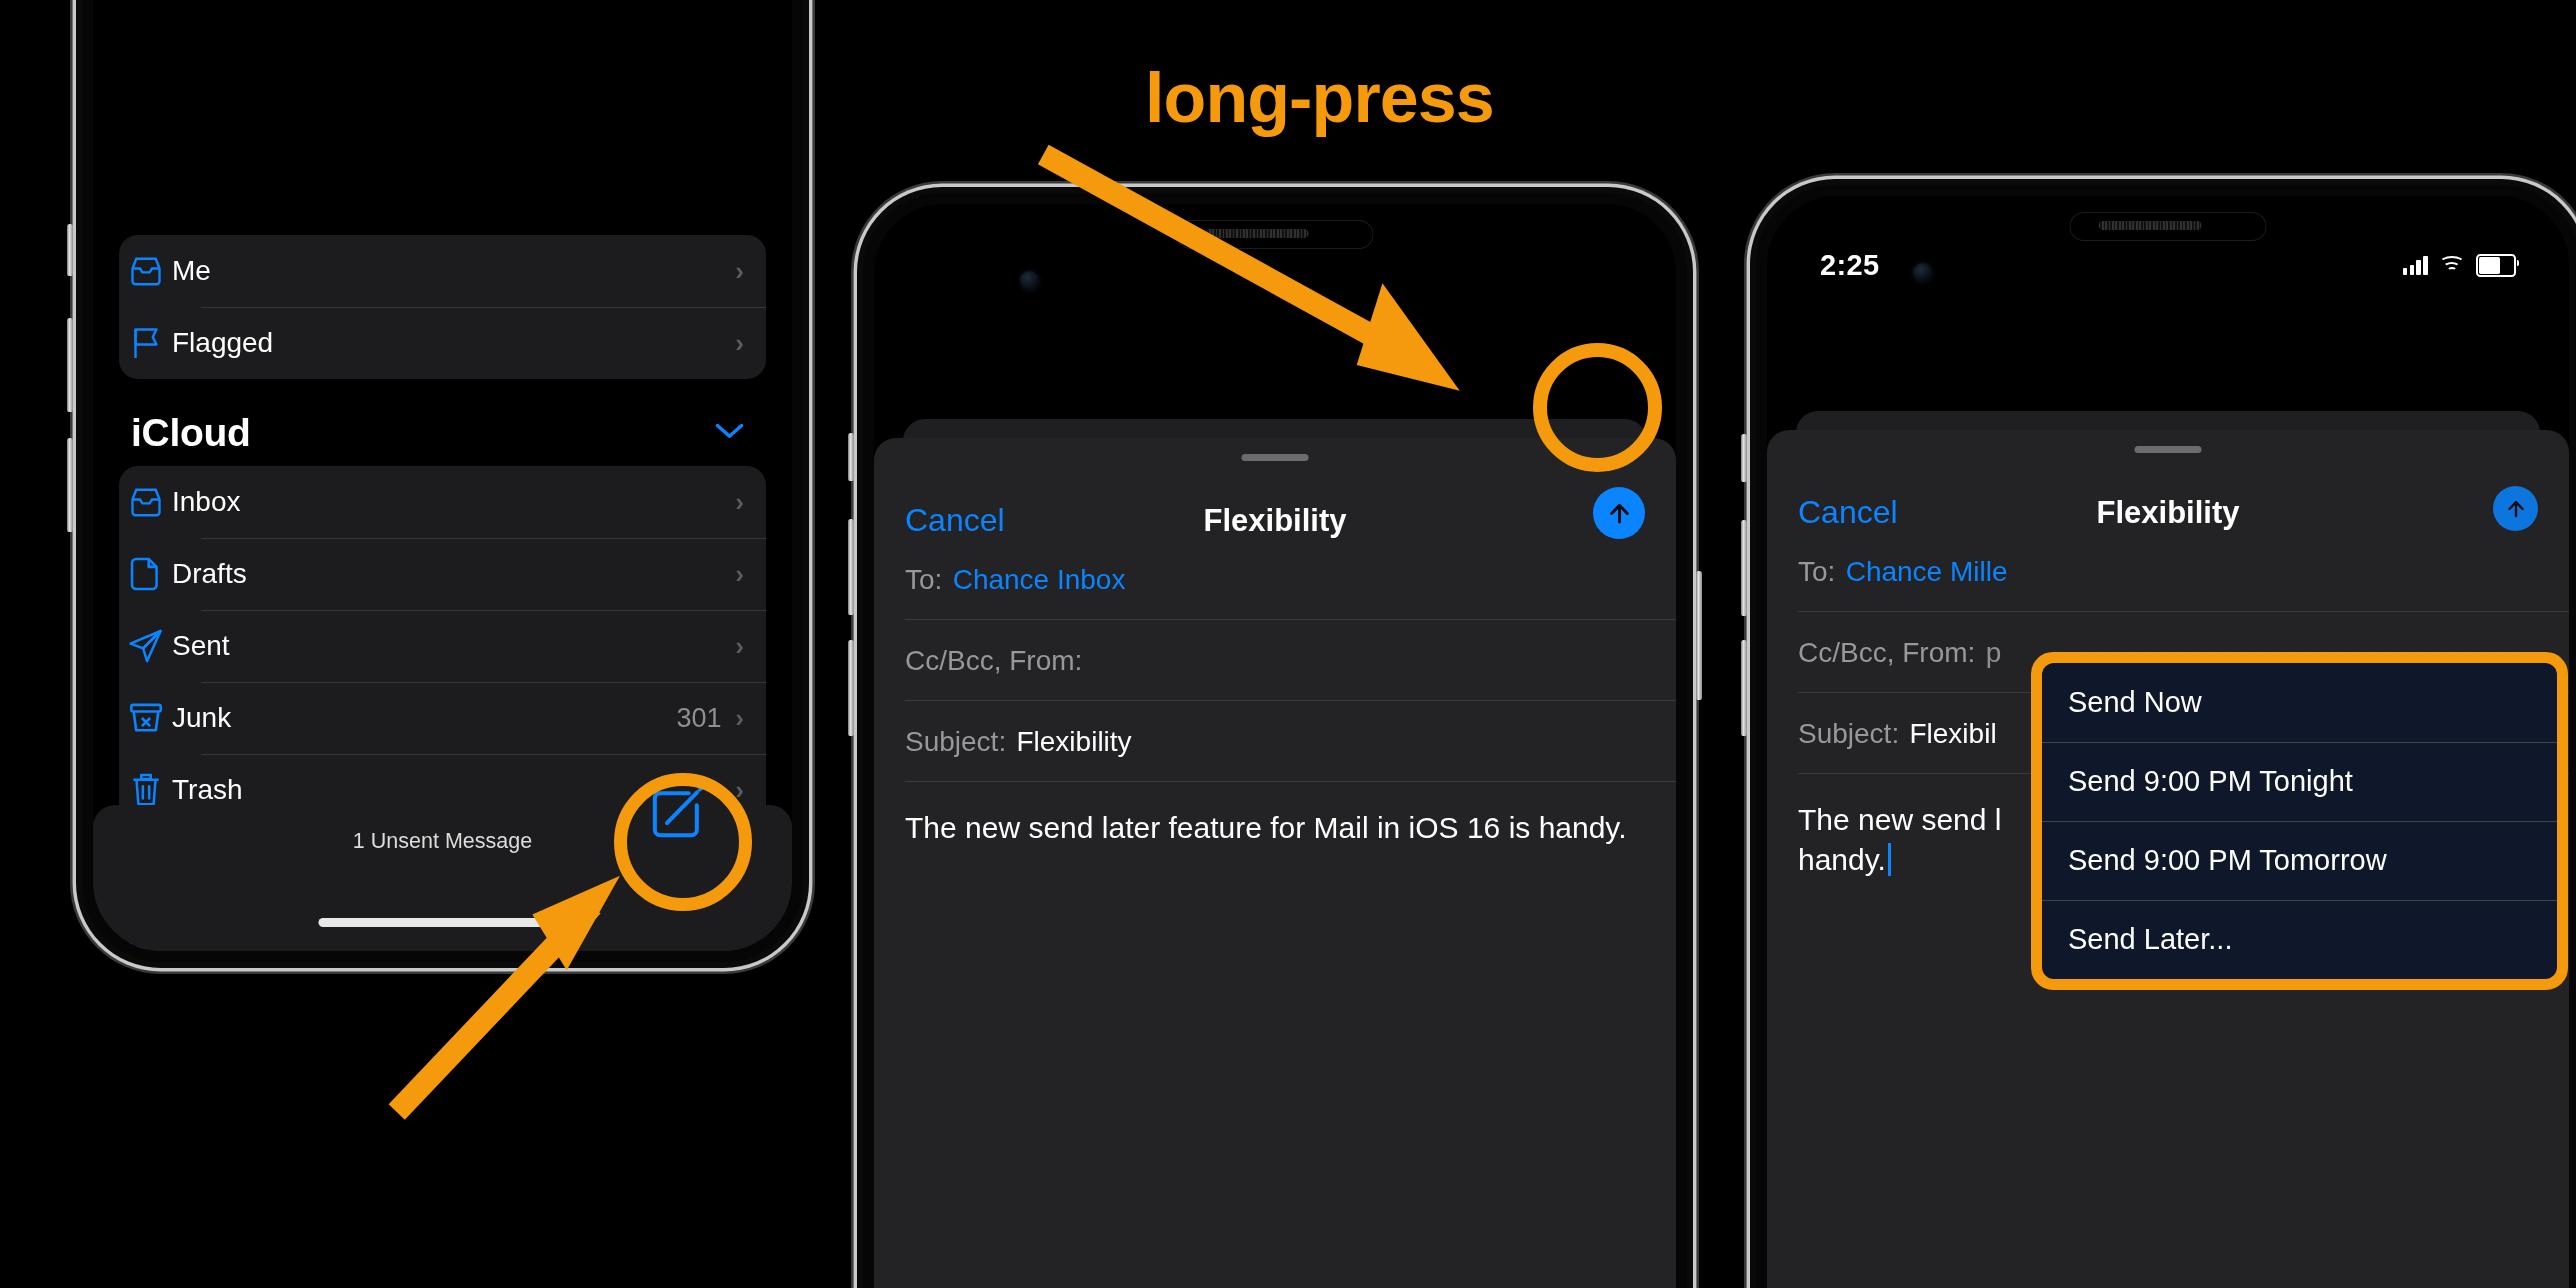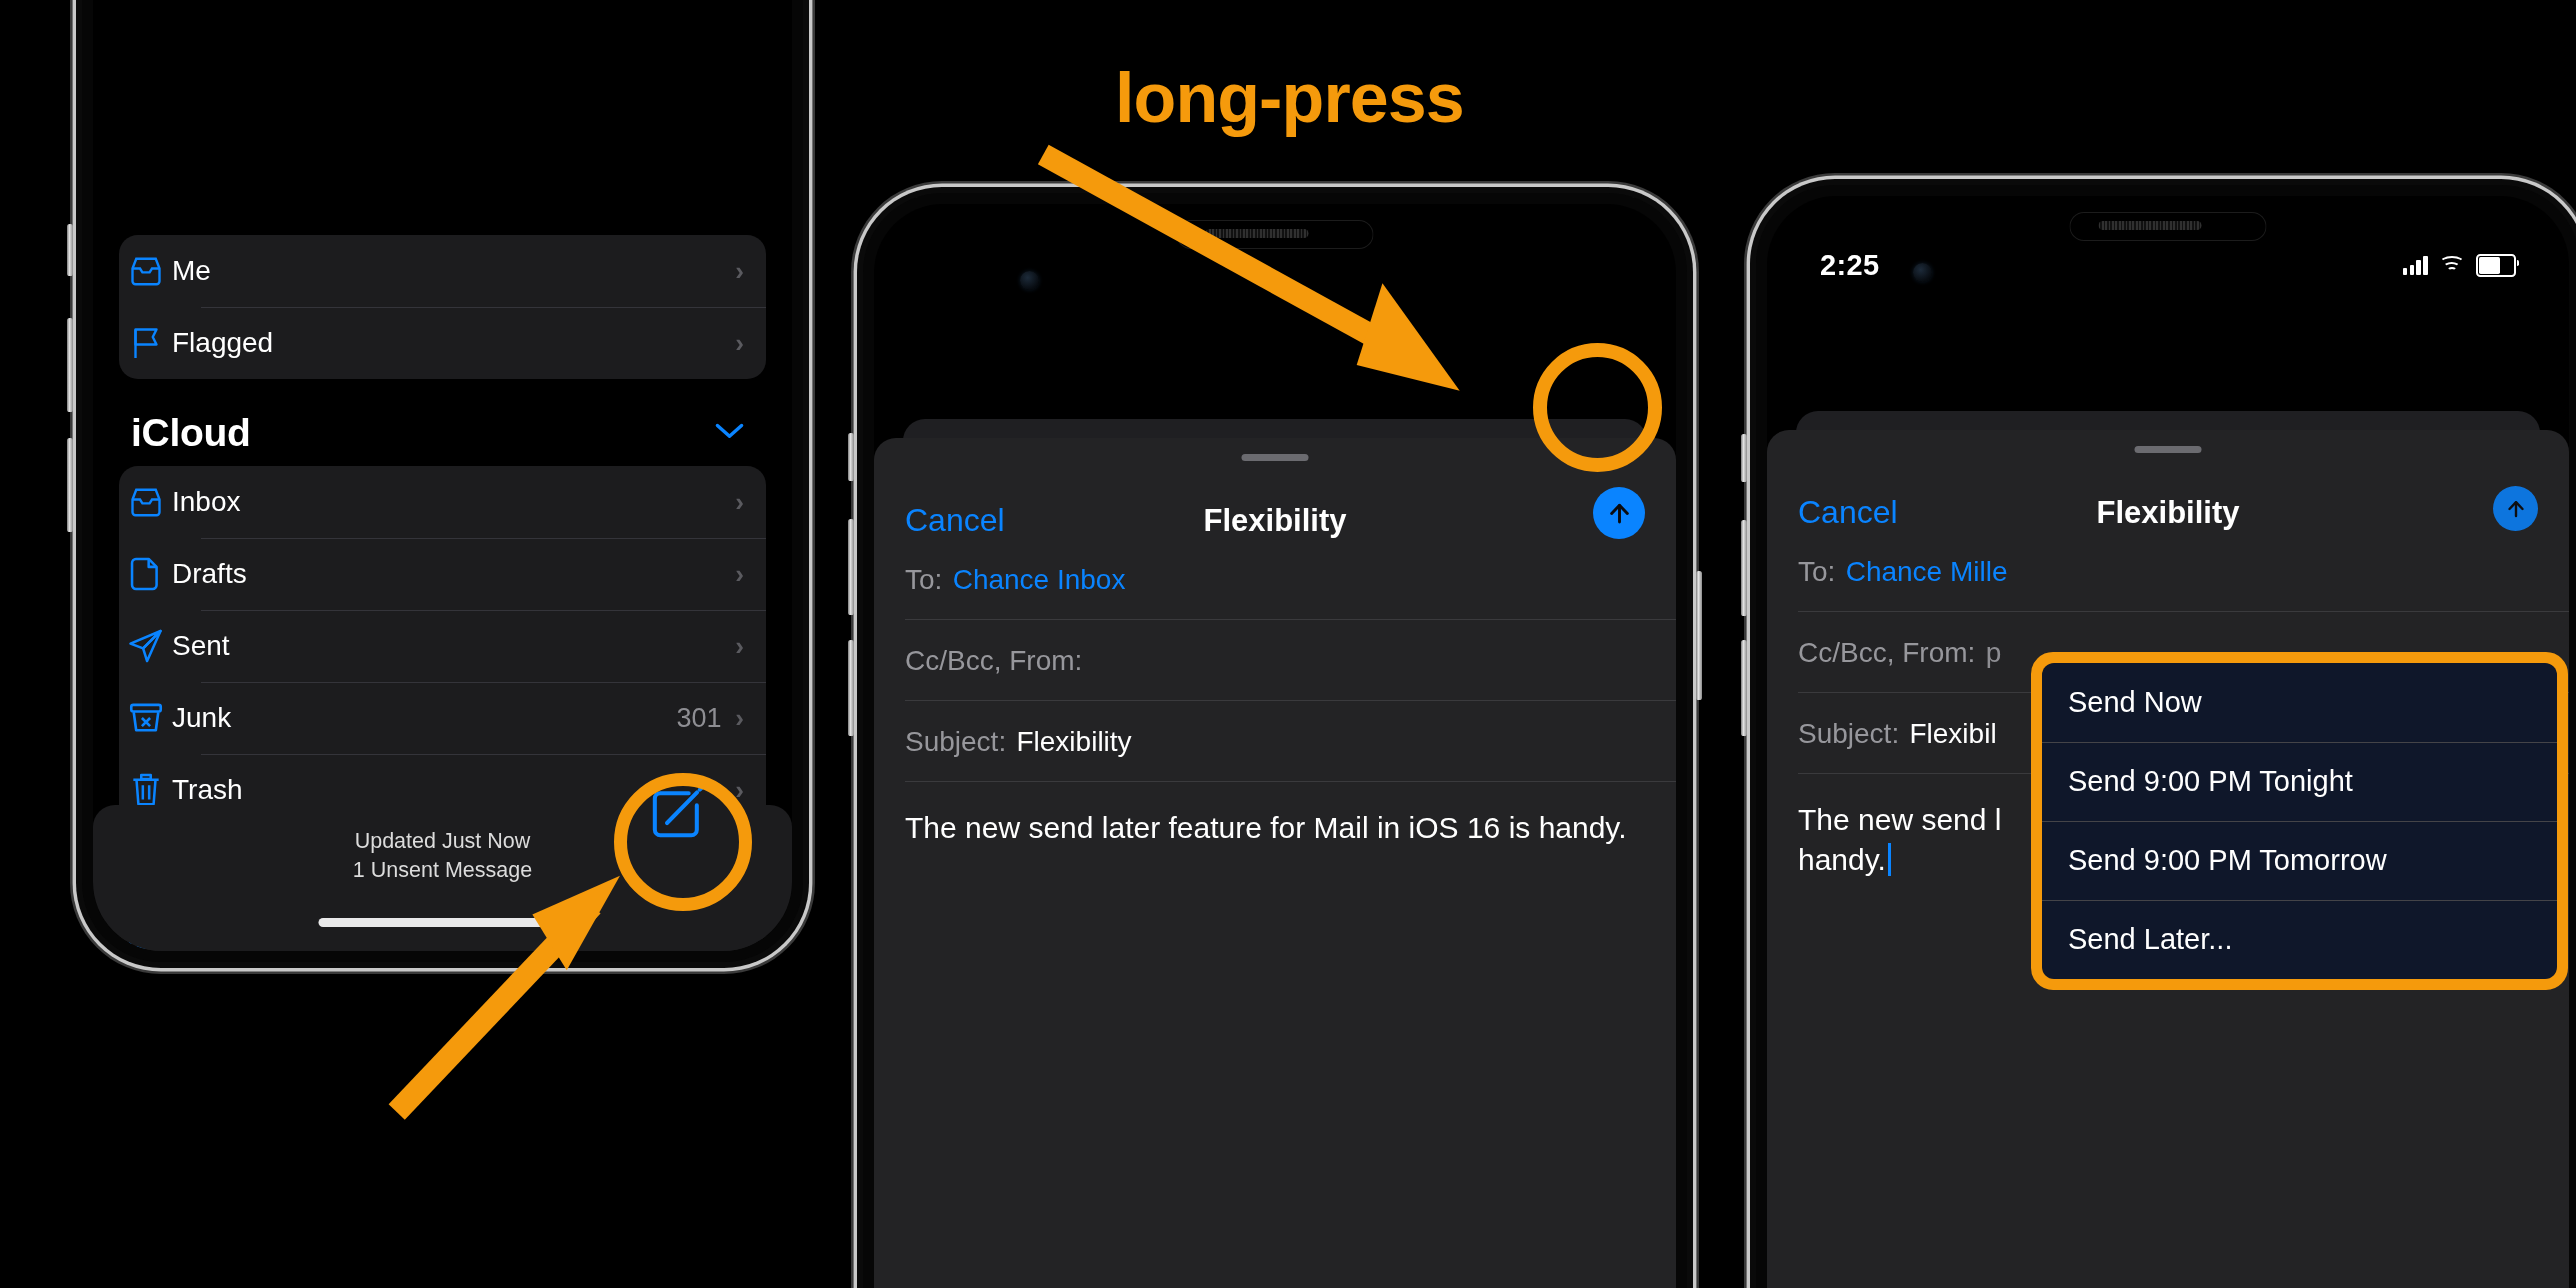--- a/index.html
+++ b/index.html
@@ -216,21 +216,20 @@
                 </svg>
               </span>
               <span class="mblabel"></span>
               <span class="chev">›</span>
             </div>
           </div>
       </div>
 
       <div class="toolbar1">
         <div class="tb1text">
-          <div>Updated Just Now</div>
           <div>1 Unsent Message</div>
         </div>
         <div class="homebar"></div>
       </div>
 
       <div style="position:absolute;right:79px;bottom:101px;width:74px;height:74px;display:flex;align-items:center;justify-content:center;">
         <svg width="65" height="65" viewBox="0 0 24 24" fill="none" stroke="#0a84ff" stroke-width="1.5" stroke-linecap="round" stroke-linejoin="round">
           <path d="M16.5 4.5 H6 a2 2 0 0 0-2 2 V18 a2 2 0 0 0 2 2 h11.5 a2 2 0 0 0 2-2 V9"></path>
           <path d="M8.5 15.5 L19.6 4.2"></path>
             <path d="M20.6 3.2 l.9-.9"></path>
@@ -354,21 +353,21 @@
               <div class="ctxitem">Send 9:00 PM Tonight</div>
               <div class="ctxitem">Send 9:00 PM Tomorrow</div>
               <div class="ctxitem">Send Later...</div>
             </div>
         </div>
 
       </div>
     </div>
   </div>
 
-  <div class="callout-label" style="left:1115px;top:58px;">long-press</div>
+  <div class="callout-label" style="left:1145px;top:58px;">long-press</div>
 
   <svg class="ovl" viewBox="0 0 3000 1500" width="2576" height="1288">
 
     <g>
       <line x1="1215" y1="180" x2="1660" y2="425" stroke="#f59a0c" stroke-width="26"></line>
       <polygon points="1700,455 1580,425 1610,330" fill="#f59a0c"></polygon>
     </g>
 
     <g>
       <line x1="462" y1="1295" x2="690" y2="1055" stroke="#f59a0c" stroke-width="26"></line>

